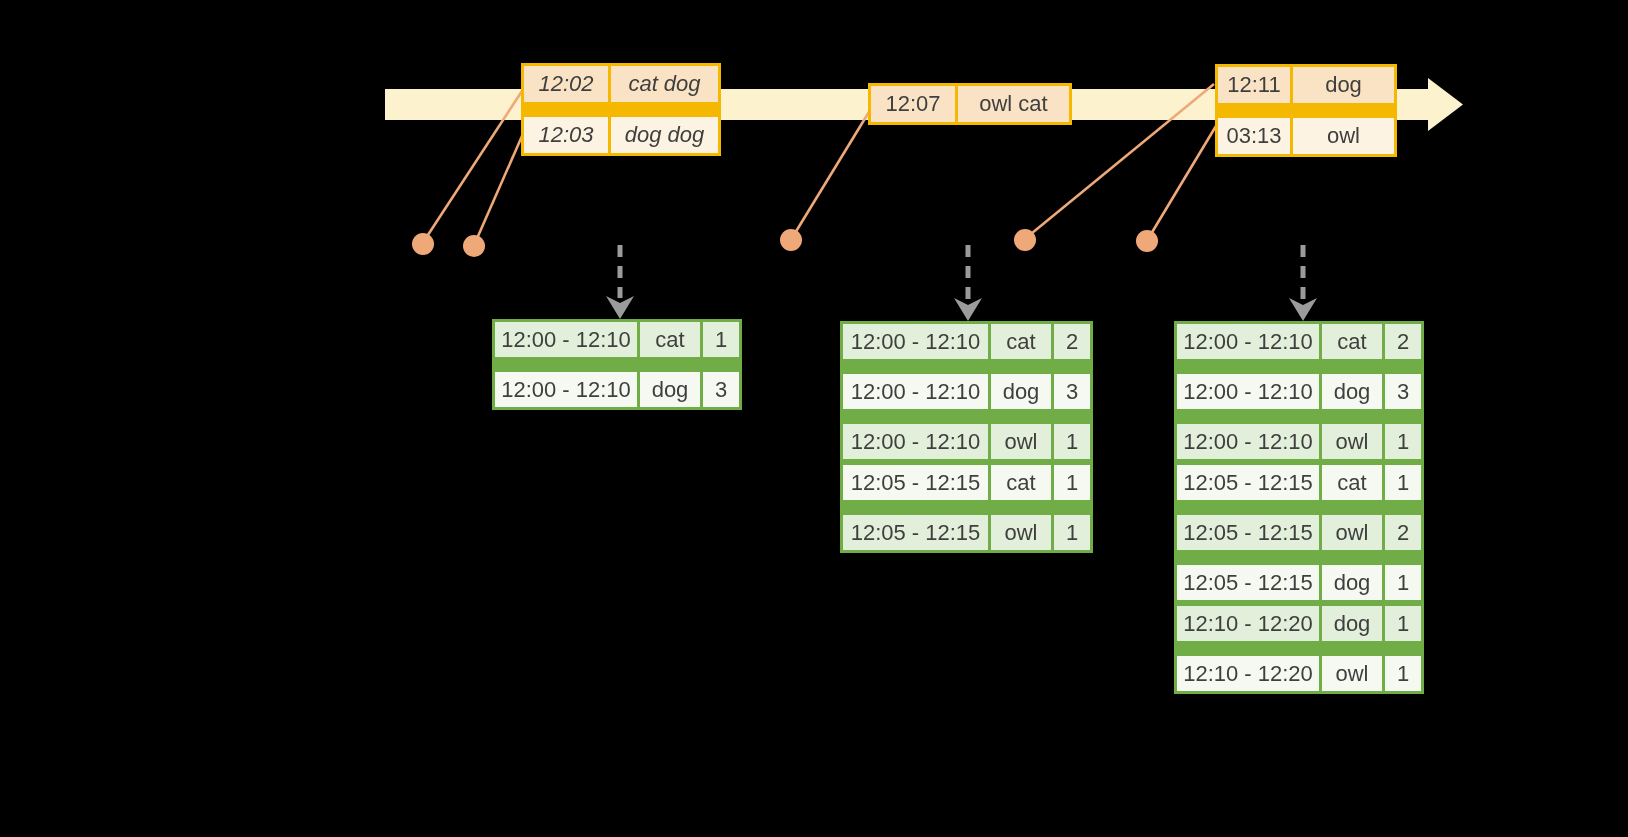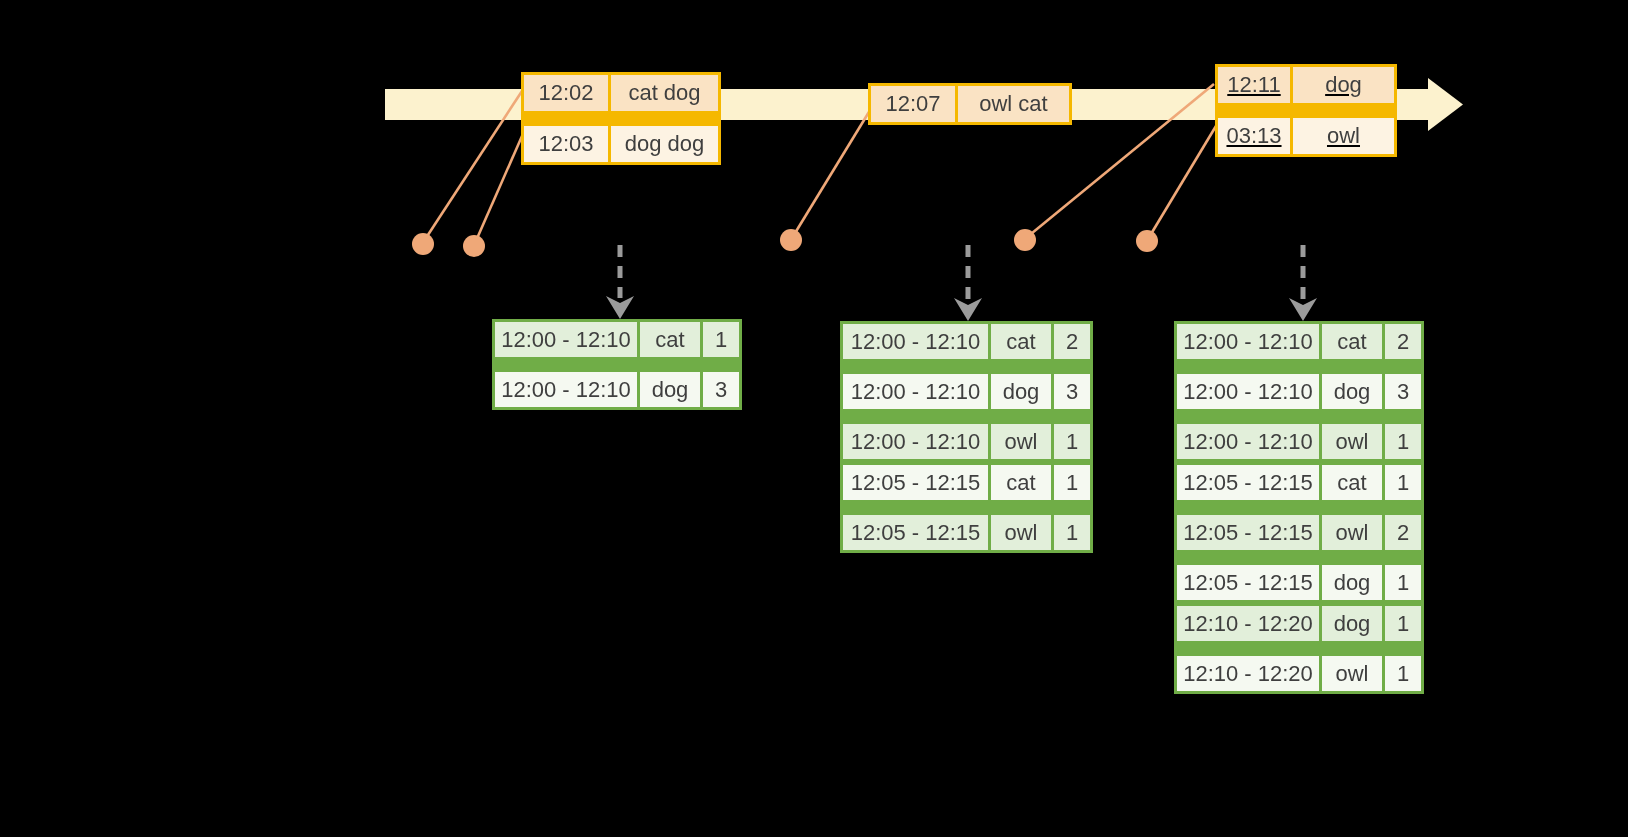--- a/index.html
+++ b/index.html
@@ -34,26 +34,26 @@
     text-align:center;color:var(--txt);font-size:22px;
     white-space:nowrap;overflow:hidden;
   }
   .etable .cell{height:36px;line-height:36px;}
   .rtable .cell{height:35px;line-height:35px;}
   .etable .row.dark .cell{background:var(--peach-dark);}
   .etable .row.light .cell{background:var(--peach-light);}
   .rtable .row.dark .cell{background:var(--green-dark);}
   .rtable .row.light .cell{background:var(--green-light);}
 
-  #et1{left:521px;top:72px;width:194px;}
+  #et1{left:521px;top:63px;width:194px;font-style:italic;}
   #et1 .row{grid-template-columns:84px 1fr;}
   #et2{left:868px;top:83px;width:198px;}
   #et2 .row{grid-template-columns:84px 1fr;}
   #et3{left:1215px;top:64px;width:176px;}
-  #et3 .row{grid-template-columns:72px 1fr;text-decoration:underline;}
+  #et3 .row{grid-template-columns:72px 1fr;}
 
   #rt1{left:492px;top:319px;width:244px;}
   #rt2{left:840px;top:321px;width:247px;}
   #rt3{left:1174px;top:321px;width:244px;}
   .rtable .row{grid-template-columns:1fr 60px 36px;}
 </style>
 </head>
 <body>
 
 <div id="canvas">

